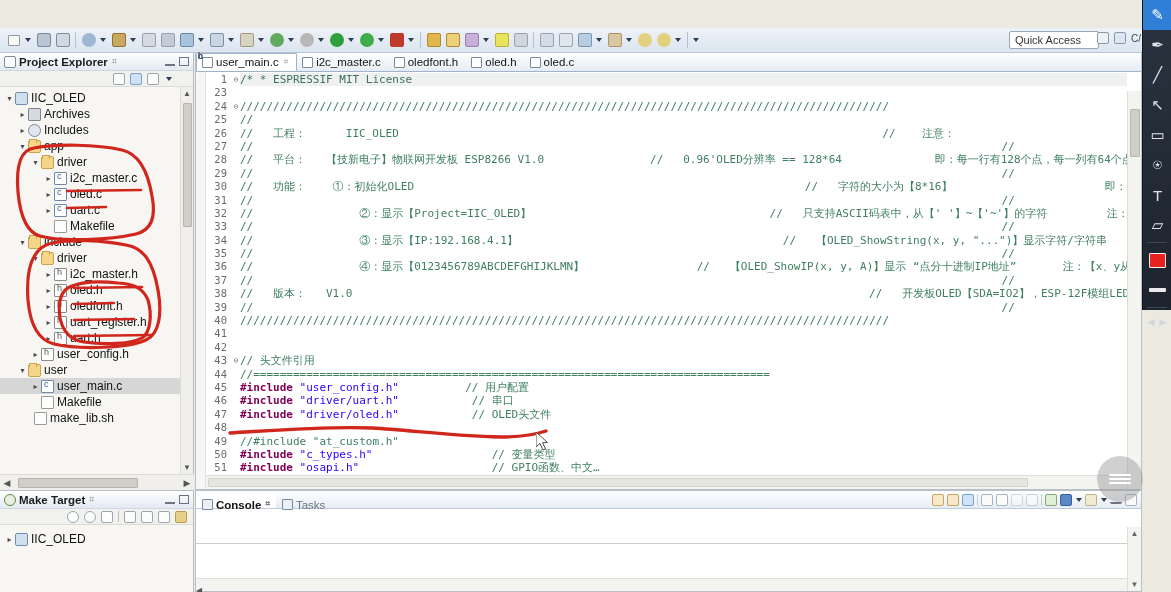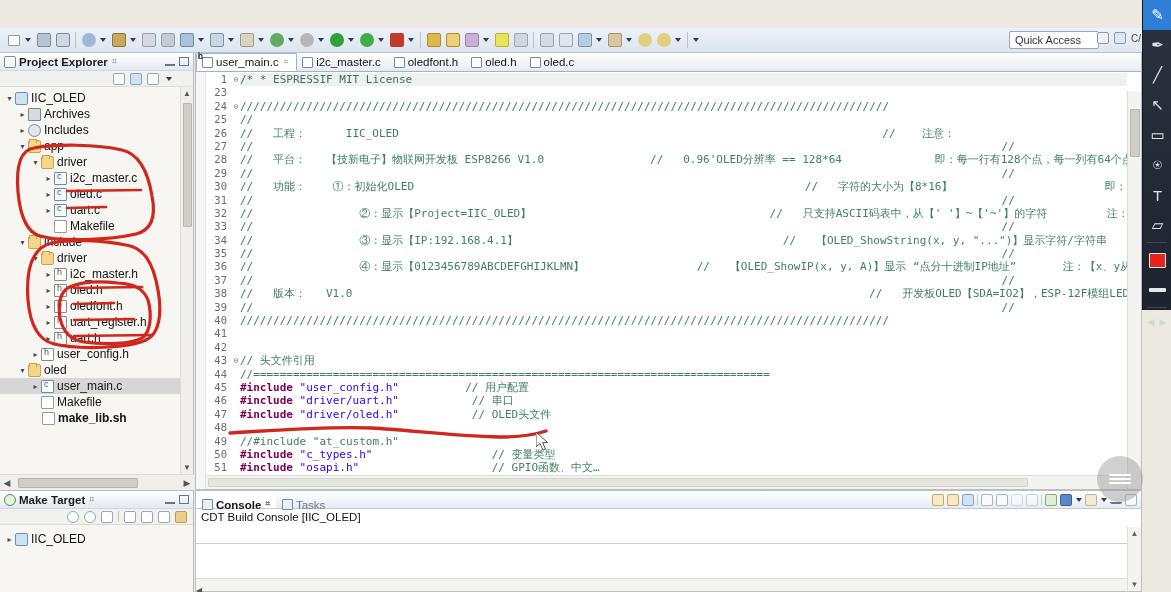--- a/index.html
+++ b/index.html
@@ -464,33 +464,33 @@
           <span>uart.h</span>
         </div>
         <div class="trow" style="padding-left: 30px;">
           <span class="tarrow">▸</span>
           <span class="ticon ic-h"></span>
           <span>user_config.h</span>
         </div>
         <div class="trow" style="padding-left: 17px;">
           <span class="tarrow">▾</span>
           <span class="ticon ic-folder"></span>
-          <span>oled</span>
+          <span>user</span>
         </div>
         <div class="trow sel" style="padding-left: 30px;">
           <span class="tarrow">▸</span>
           <span class="ticon ic-c"></span>
           <span>user_main.c</span>
         </div>
         <div class="trow" style="padding-left: 30px;">
           <span class="tarrow"></span>
           <span class="ticon ic-file"></span>
           <span>Makefile</span>
         </div>
-        <div class="trow" style="padding-left: 31px; font-weight: bold;">
+        <div class="trow" style="padding-left: 23px;">
           <span class="tarrow"></span>
           <span class="ticon ic-file"></span>
           <span>make_lib.sh</span>
         </div>
       </div>
 
     <div class="tree-scroll">
       <div class="ts-up">▲</div>
       <div class="ts-thumb"></div>
       <div class="ts-dn" style="position:absolute;bottom:0;left:0;right:0">▼</div>
@@ -591,21 +591,20 @@
         <span class="ct-i" style="background:#dff0d8;border-color:#86a86c"></span>
         <span class="ct-i" style="background:#5b87c7;border-color:#3c6299"></span>
         <span class="ct-ar"></span>
         <span class="ct-i" style="background:#f2ead3;border-color:#c0b389"></span>
         <span class="ct-ar"></span>
         <span class="ct-i" style="border:none;background:none;border-bottom:2px solid #6b7480;height:8px"></span>
         <span class="ct-i"></span>
       </div>
     </div>
     <div class="cbody">
-      <div class="cline">CDT Build Console [IIC_OLED]</div>
       <div class="cdiv"></div>
       <div class="c-hscroll">
         <span class="c-harr">◀</span>
       </div>
       <div class="c-vscroll">
         <div class="cv-a">▲</div>
         <div class="cv-a" style="position:absolute;bottom:0;left:0;right:0">▼</div>
       </div>
     </div>
   </div>

